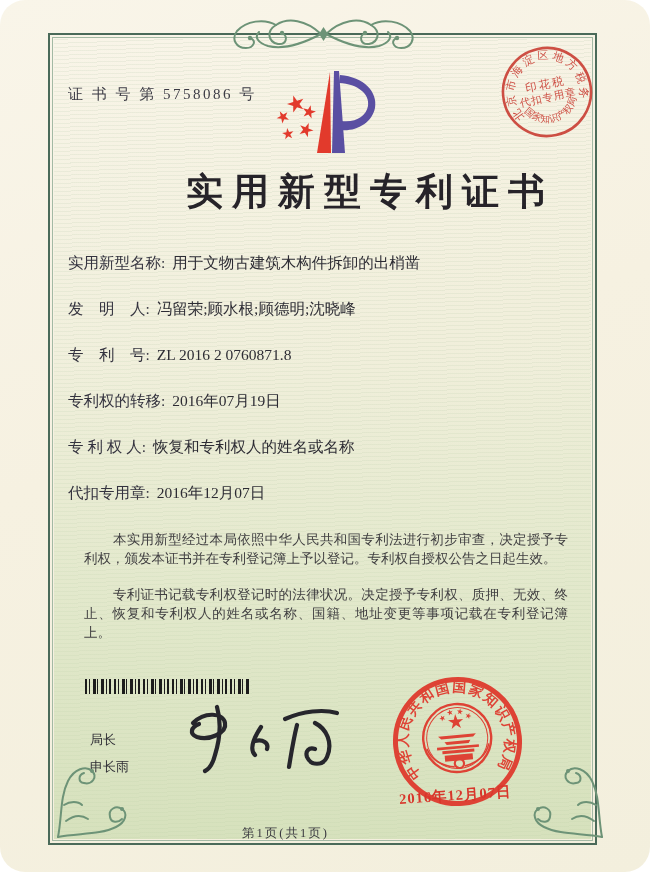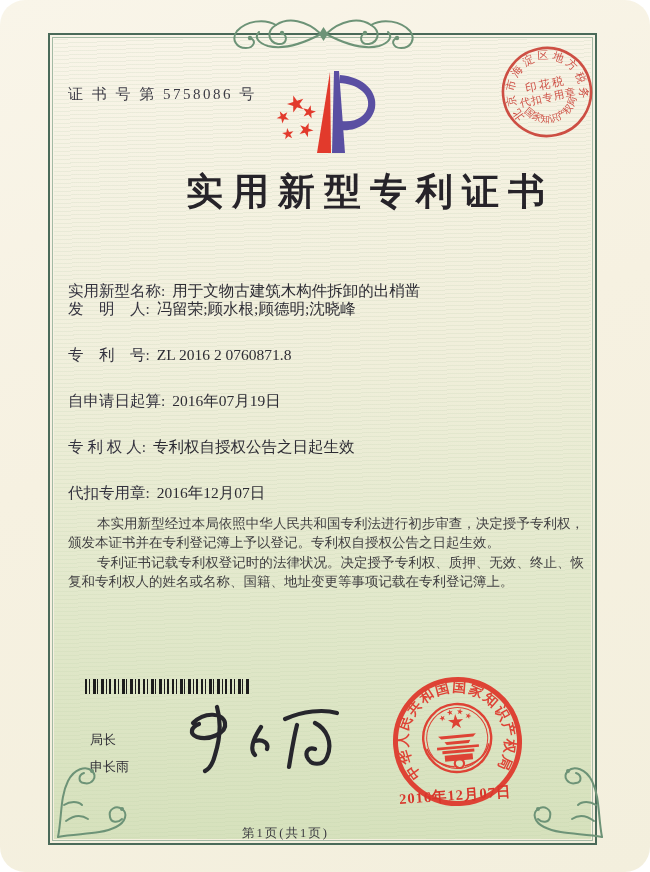--- a/index.html
+++ b/index.html
@@ -25,21 +25,21 @@
   }
   .abs{position:absolute;}
   .cert-number{left:68px;top:85px;font-size:15px;letter-spacing:2.5px;color:#3c3b45;}
   .title{left:48px;top:167px;width:644px;text-align:center;font-size:37px;font-weight:bold;
          letter-spacing:9px;color:#262329;}
   .field{left:68px;font-size:15.5px;line-height:22px;white-space:nowrap;}
   .field .lab{color:#34333f;margin-right:7px;}
   .field .val{color:#2d2c34;}
   .paras{left:68px;top:514px;width:516px;font-size:13.5px;line-height:19.3px;
          text-align:justify;color:#403f41;}
-  .paras p{margin:0;text-indent:2.15em;}
+  .paras p{margin:16px;text-indent:2.15em;}
   .barcode{left:85px;top:679px;width:166px;height:15px;
     background:repeating-linear-gradient(90deg,
       #1c1c1c 0 2px,transparent 2px 4px,#1c1c1c 4px 5px,transparent 5px 8px,
       #1c1c1c 8px 11px,transparent 11px 12px,#1c1c1c 12px 13px,transparent 13px 16px,
       #1c1c1c 16px 19px,transparent 19px 21px,#1c1c1c 21px 22px,transparent 22px 24px,
       #1c1c1c 24px 26px,transparent 26px 29px);}
   .director{left:90px;top:726px;font-size:13px;line-height:27px;color:#2f2e35;}
   .signature{left:165px;top:697px;}
   .tax-stamp{left:495px;top:40px;transform:rotate(-12deg);opacity:.88;}
   .office-seal{left:388px;top:672px;transform:rotate(-5deg);opacity:.93;}
@@ -123,34 +123,34 @@
     </text>
     <text x="52" y="48" text-anchor="middle" fill="#c8382e" font-size="11.5" letter-spacing="2">印花税</text>
     <text x="52" y="61" text-anchor="middle" fill="#c8382e" font-size="10.5" letter-spacing="1">代扣专用章</text>
     <text fill="#c8382e" font-size="9.5">
       <textPath href="#taxBottom" startOffset="2">国家知识产权局</textPath>
     </text>
   </svg>
 
   <div class="abs title">实用新型专利证书</div>
 
-  <div class="abs field" style="top:252px;margin-top:28px;">
+  <div class="abs field" style="top:252px;">
     <span class="lab">实用新型名称:</span><span class="val">用于文物古建筑木构件拆卸的出梢凿</span>
   </div>
   <div class="abs field" style="top:298px;">
     <span class="lab">发　明　人:</span><span class="val">冯留荣;顾水根;顾德明;沈晓峰</span>
   </div>
   <div class="abs field" style="top:344px;">
     <span class="lab">专　利　号:</span><span class="val">ZL 2016 2 0760871.8</span>
   </div>
   <div class="abs field" style="top:390px;">
-    <span class="lab">自申请日起算:</span><span class="val">2016年07月19日</span>
+    <span class="lab">专利权的转移:</span><span class="val">2016年07月19日</span>
   </div>
   <div class="abs field" style="top:436px;">
-    <span class="lab">专 利 权 人:</span><span class="val">专利权自授权公告之日起生效</span>
+    <span class="lab">专 利 权 人:</span><span class="val">恢复和专利权人的姓名或名称</span>
   </div>
   <div class="abs field" style="top:482px;">
     <span class="lab">代扣专用章:</span><span class="val">2016年12月07日</span>
   </div>
 
   <div class="abs paras">
     <p>本实用新型经过本局依照中华人民共和国专利法进行初步审查，决定授予专利权，颁发本证书并在专利登记簿上予以登记。专利权自授权公告之日起生效。</p>
     <p>专利证书记载专利权登记时的法律状况。决定授予专利权、质押、无效、终止、恢复和专利权人的姓名或名称、国籍、地址变更等事项记载在专利登记簿上。</p>
   </div>
 

